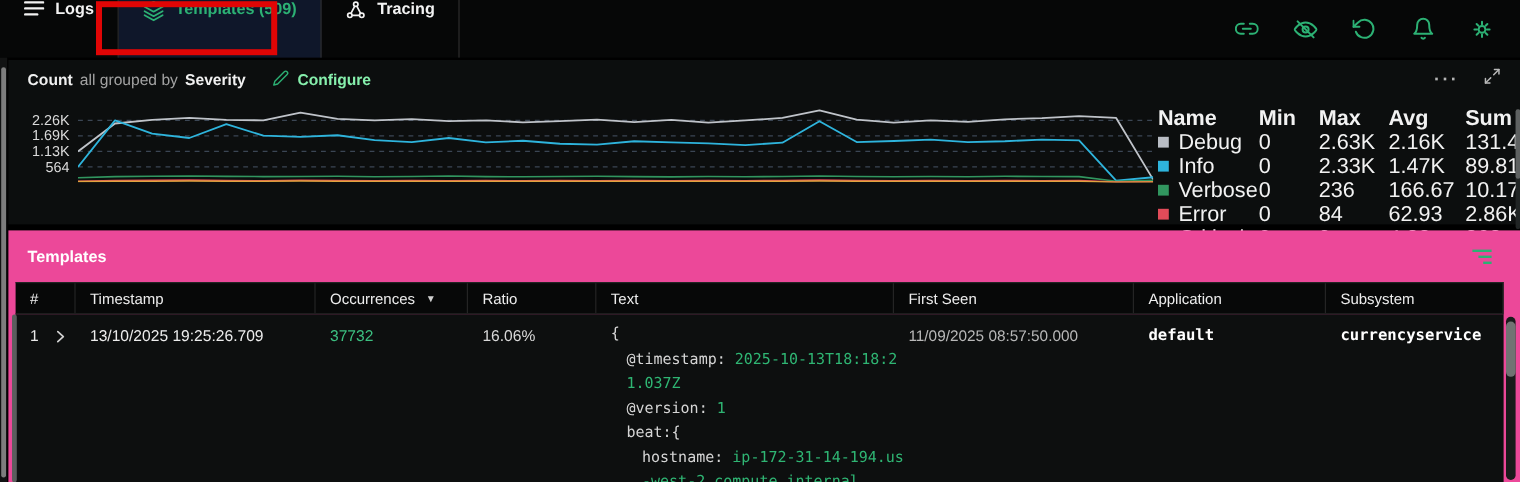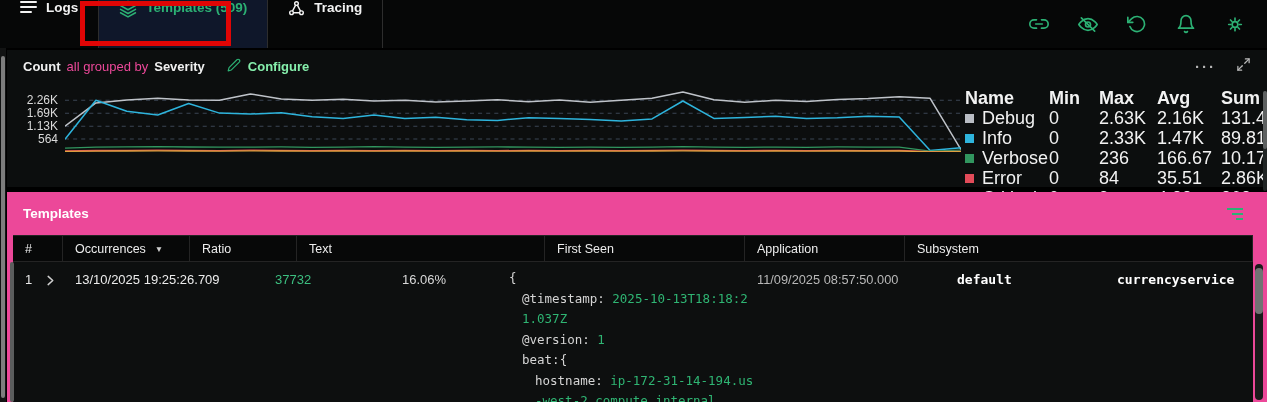--- a/index.html
+++ b/index.html
@@ -15,21 +15,21 @@
   .tab svg { display:block; }
   .nav-right { margin-left:auto; display:flex; align-items:center; gap:29px; padding-right:22px; color:#2cb174; }
   .nav-icon { width:20px; height:20px; display:flex; align-items:center; justify-content:center; cursor:pointer; }
   .red-box { position:absolute; left:80px; top:1px; width:151px; height:45px;
     border:5px solid #e00505; z-index:40; pointer-events:none; }
 
   
   .panel-chart { position:absolute; left:7px; top:50px; right:0; height:137px; background:#0c0e0e; }
   .chart-head { height:30px; display:flex; align-items:center; padding:2px 16px 0 16px; gap:6px; }
   .ch-bold { font-weight:700; font-size:13px; color:#f0f0f0; }
-  .ch-mid { font-size:13px; color:#ec4899; }
+  .ch-mid { font-size:13px; color:#a3a3a3; }
   .configure { display:flex; align-items:center; gap:7px; margin-left:16px; color:#86efac;
     font-size:13px; font-weight:600; cursor:pointer; }
   .ch-right { margin-left:auto; display:flex; align-items:center; gap:20px; color:#b5b5b5; }
   .dots { font-size:15px; letter-spacing:2px; font-weight:700; cursor:pointer; }
   .chart-body { display:flex; padding:8px 0 0 10px; }
   .plot-col { flex:1; min-width:0; }
   .plot-row { display:flex; }
   .ylabels { width:48px; position:relative; height:64px; font-size:12px; color:#dadada; }
   .ytick { position:absolute; right:7px; white-space:nowrap; }
   svg.plot { height:64px; width:calc(100% - 48px); display:block; }
@@ -249,21 +249,21 @@
         <span class="lg-avg">166.67</span>
         <span class="lg-sum">10.17K</span>
       </div>
       <div class="lg-row">
         <span class="lg-name">
             <i class="swatch" style="background: rgb(226, 75, 89);"></i>
             <span>Error</span>
           </span>
         <span class="lg-min">0</span>
         <span class="lg-max">84</span>
-        <span class="lg-avg">35.51</span>
+        <span class="lg-avg">62.93</span>
         <span class="lg-sum">2.86K</span>
       </div>
       <div class="lg-row">
         <span class="lg-name">
             <i class="swatch" style="background: rgb(168, 85, 200);"></i>
             <span>Critical</span>
           </span>
         <span class="lg-min">0</span>
         <span class="lg-max">9</span>
         <span class="lg-avg">4.33</span>
@@ -282,20 +282,23 @@
     <span class="sort-icon">
         <i></i>
         <i></i>
         <i></i>
       </span>
   </div>
 
   <div class="thead">
     <div class="th c-num">
         <span>#</span>
+      </div>
+    <div class="th c-ts">
+        <span>Timestamp</span>
       </div>
     <div class="th c-occ">
         <span>Occurrences</span>
         <span class="sort-arrow">▼</span>
       </div>
     <div class="th c-ratio">
         <span>Ratio</span>
       </div>
     <div class="th c-text">
         <span>Text</span>

